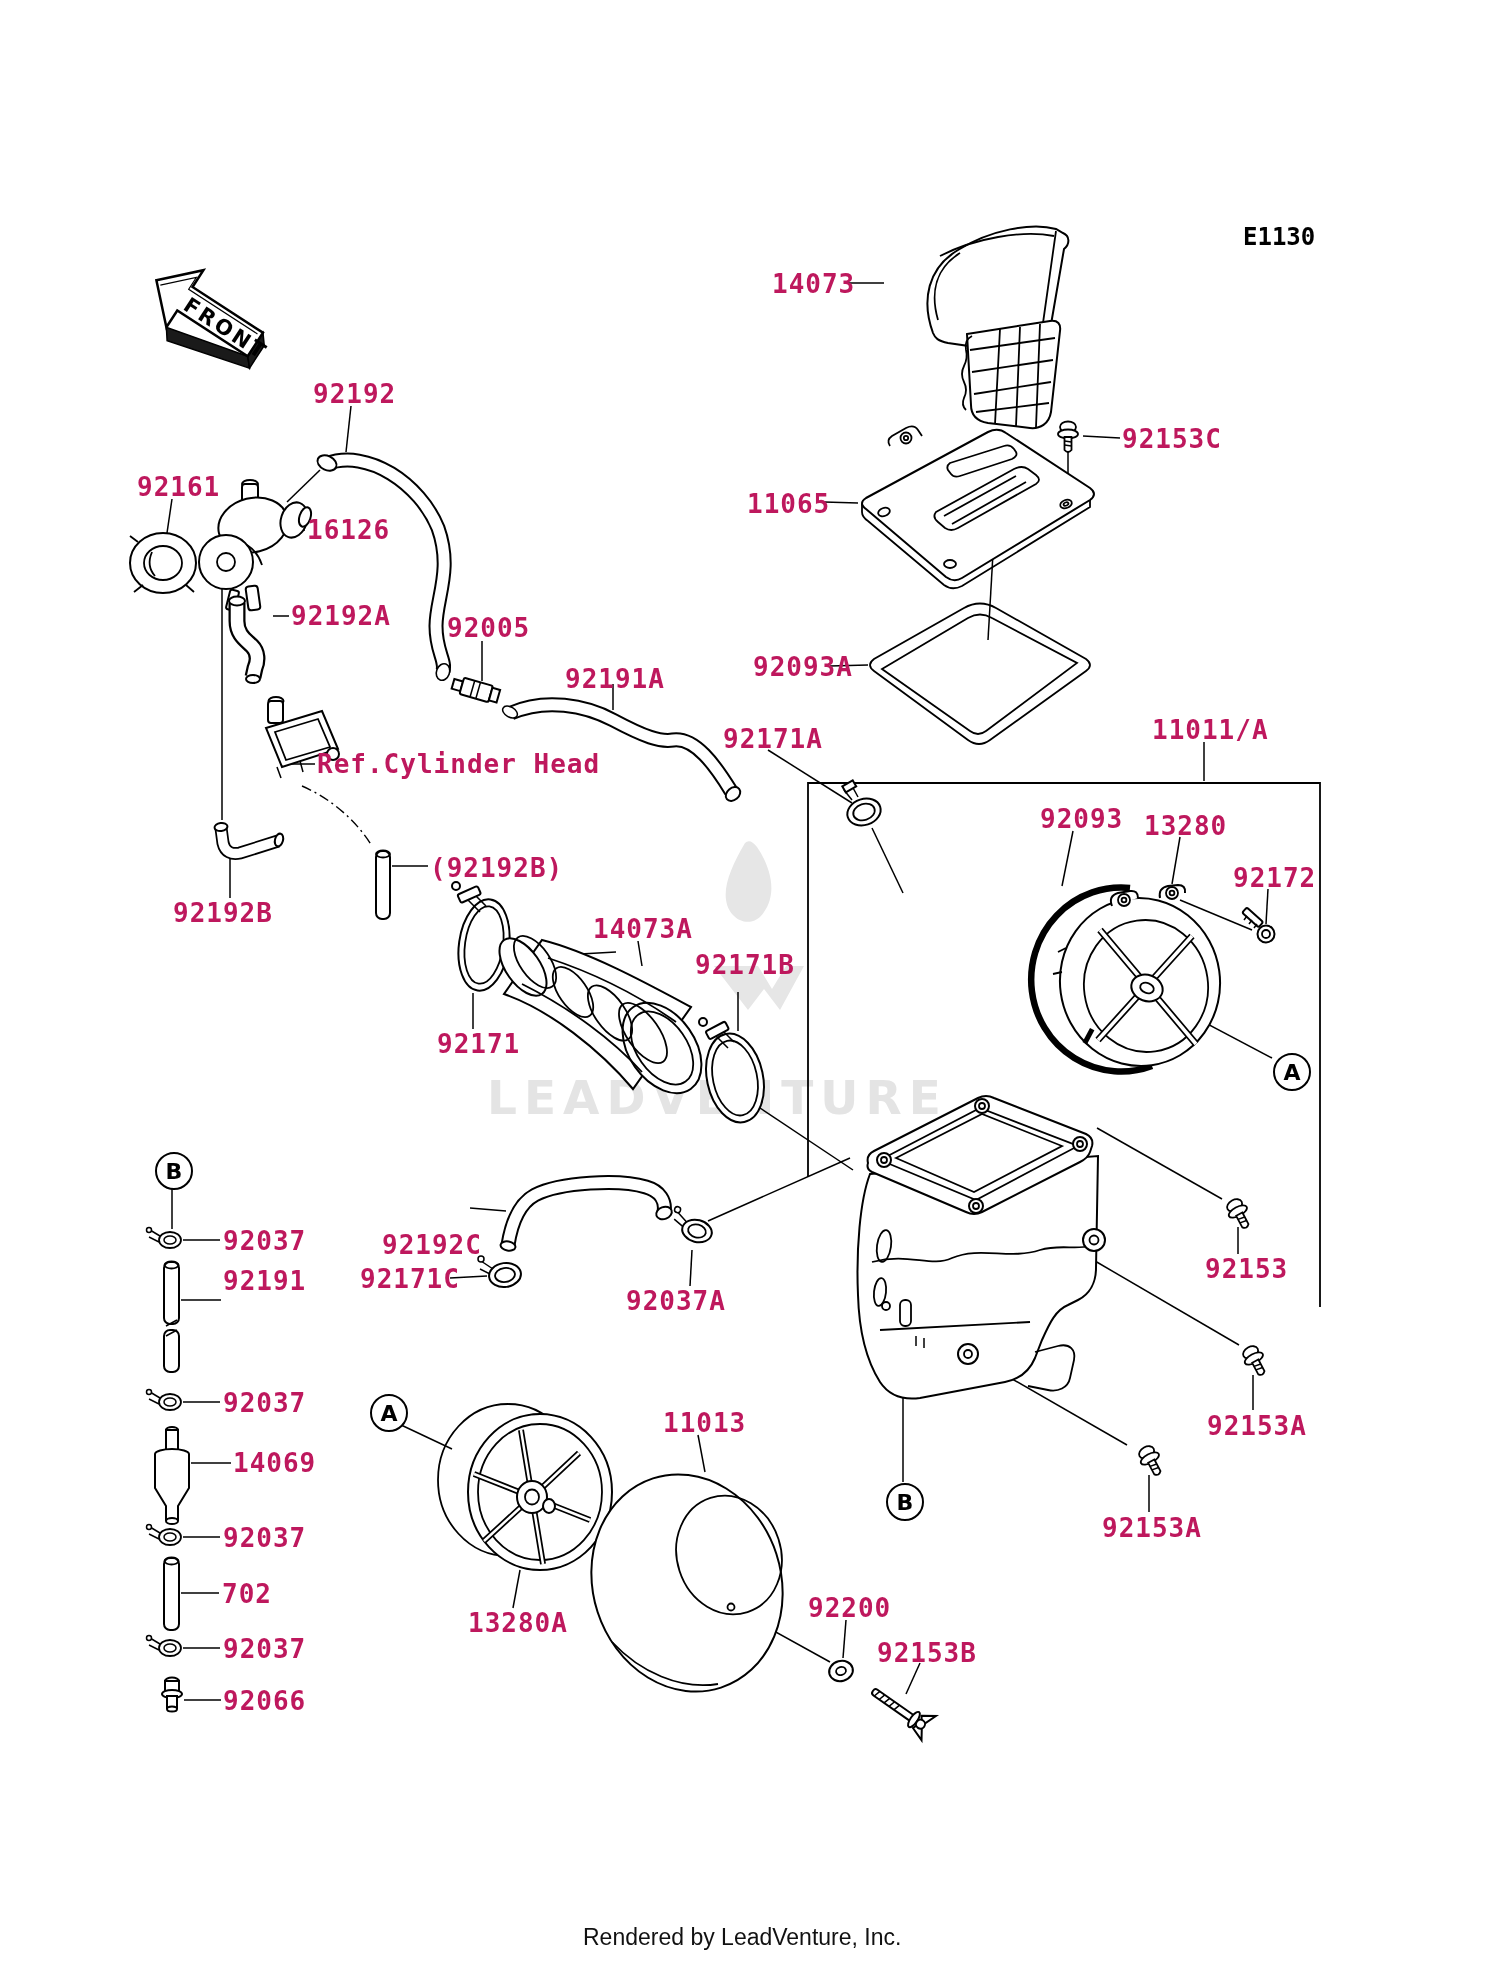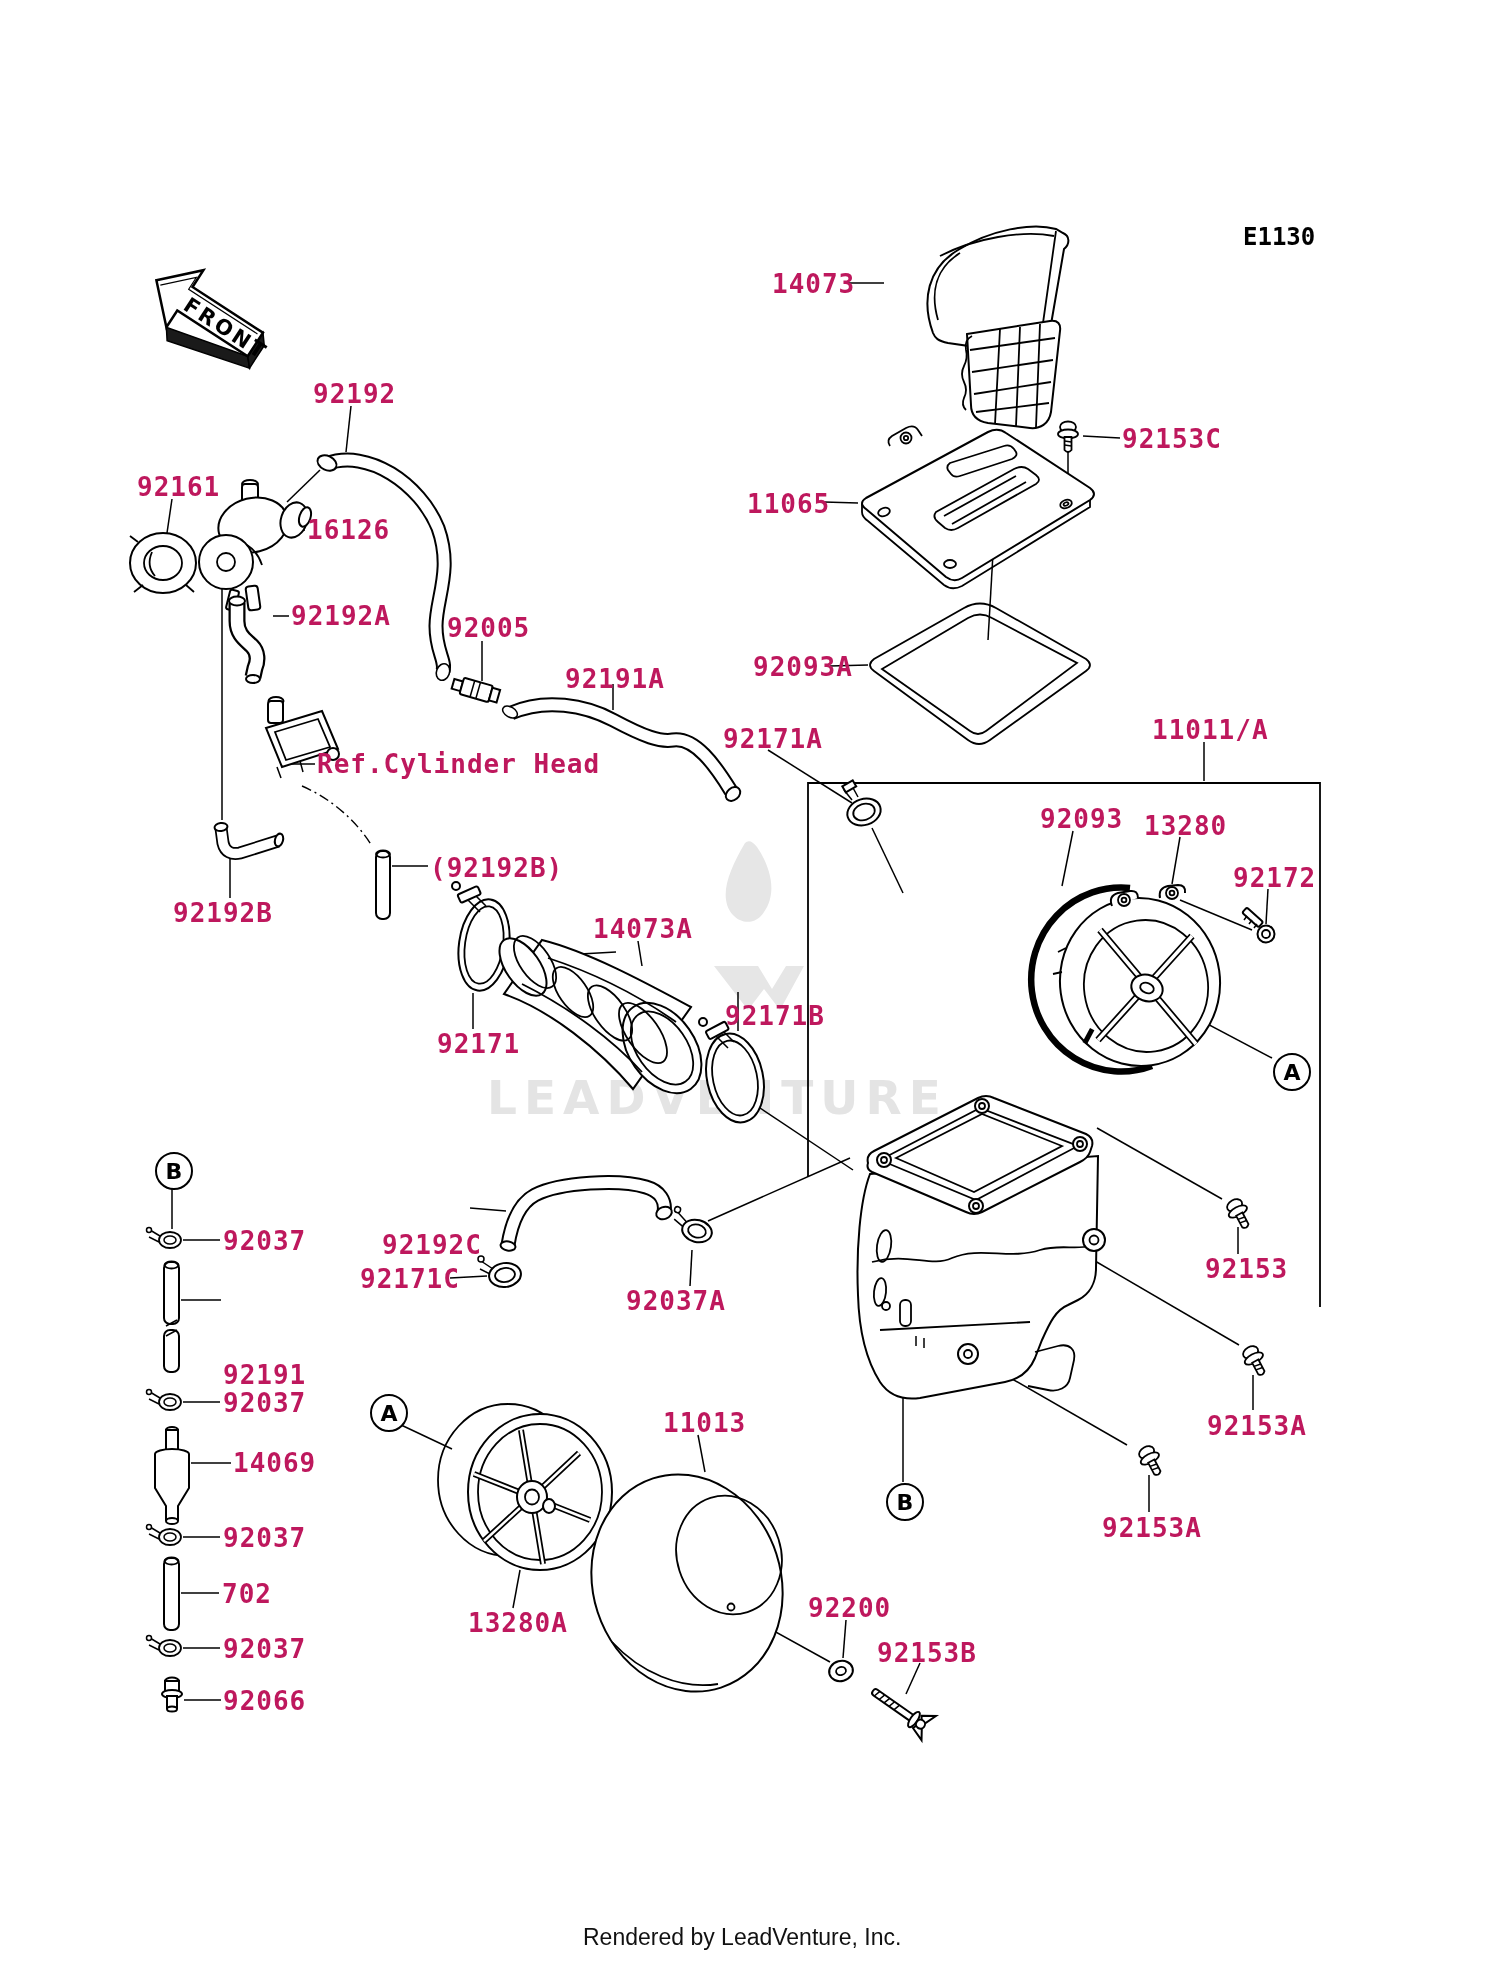--- a/index.html
+++ b/index.html
@@ -412,28 +412,28 @@
       <div class="part-label" style="left: 772px; top: 271px;">14073</div>
       <div class="part-label" style="left: 1122px; top: 426px;">92153C</div>
       <div class="part-label" style="left: 747px; top: 491px;">11065</div>
       <div class="part-label" style="left: 753px; top: 654px;">92093A</div>
       <div class="part-label" style="left: 1152px; top: 717px;">11011/A</div>
       <div class="part-label" style="left: 1040px; top: 806px;">92093</div>
       <div class="part-label" style="left: 1144px; top: 813px;">13280</div>
       <div class="part-label" style="left: 1233px; top: 865px;">92172</div>
       <div class="part-label" style="left: 715px; top: 726px; margin-left: 8px;">92171A</div>
       <div class="part-label" style="left: 593px; top: 916px;">14073A</div>
-      <div class="part-label" style="left: 695px; top: 1003px; margin-left: 30px;">92171B</div>
+      <div class="part-label" style="left: 695px; top: 952px;">92171B</div>
       <div class="part-label" style="left: 437px; top: 1031px; text-align: center;">92171</div>
       <div class="part-label" style="left: 382px; top: 1196px; margin-top: 36px;">92192C</div>
       <div class="part-label" style="left: 360px; top: 1266px;">92171C</div>
       <div class="part-label" style="left: 626px; top: 1288px;">92037A</div>
       <div class="part-label" style="left: 1205px; top: 1256px;">92153</div>
       <div class="part-label" style="left: 223px; top: 1228px;">92037</div>
-      <div class="part-label" style="left: 223px; top: 1362px; text-align: center;">92191</div>
+      <div class="part-label" style="left: 223px; top: 1268px; text-align: center;">92191</div>
       <div class="part-label" style="left: 223px; top: 1390px;">92037</div>
       <div class="part-label" style="left: 233px; top: 1450px;">14069</div>
       <div class="part-label" style="left: 223px; top: 1525px;">92037</div>
       <div class="part-label" style="left: 222px; top: 1581px;">702</div>
       <div class="part-label" style="left: 223px; top: 1636px;">92037</div>
       <div class="part-label" style="left: 223px; top: 1688px;">92066</div>
       <div class="part-label" style="left: 468px; top: 1610px;">13280A</div>
       <div class="part-label" style="left: 663px; top: 1410px;">11013</div>
       <div class="part-label" style="left: 808px; top: 1595px;">92200</div>
       <div class="part-label" style="left: 877px; top: 1640px;">92153B</div>

